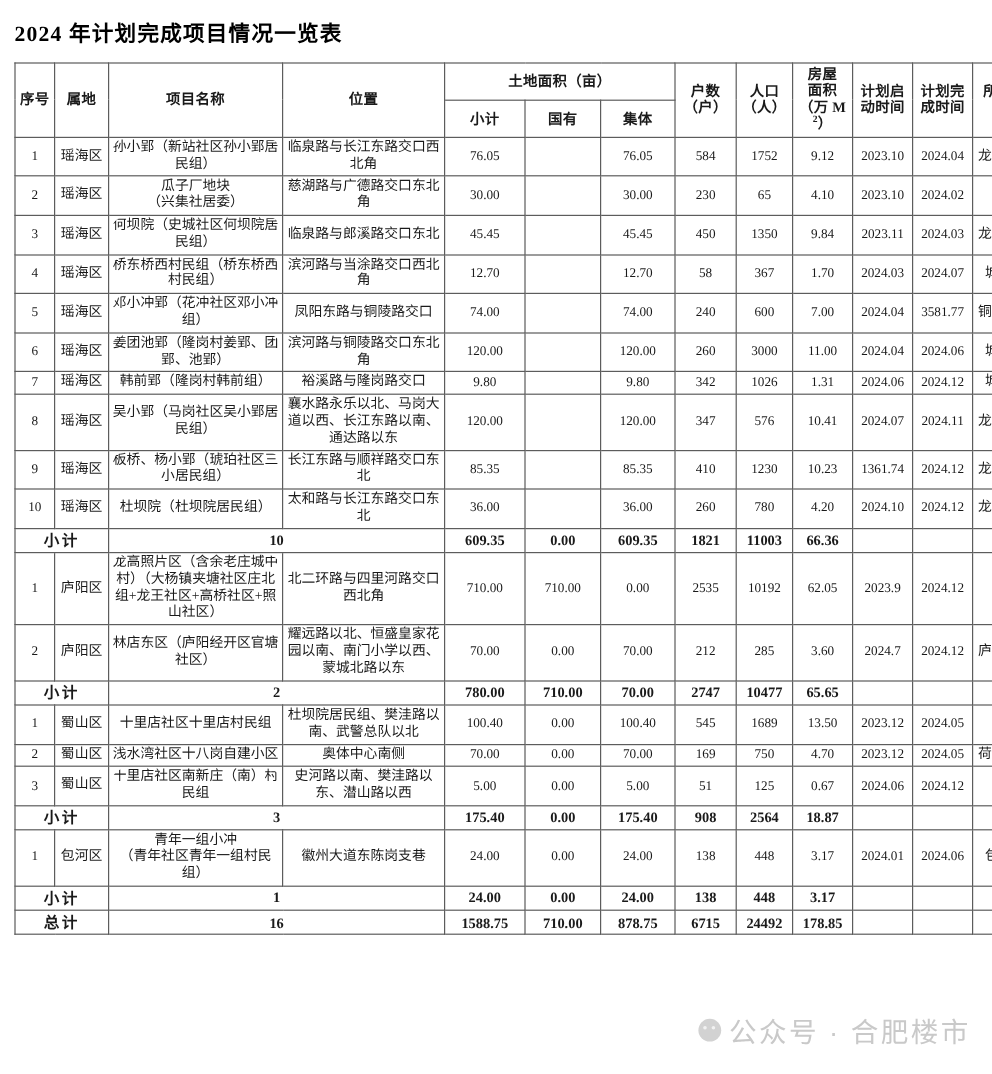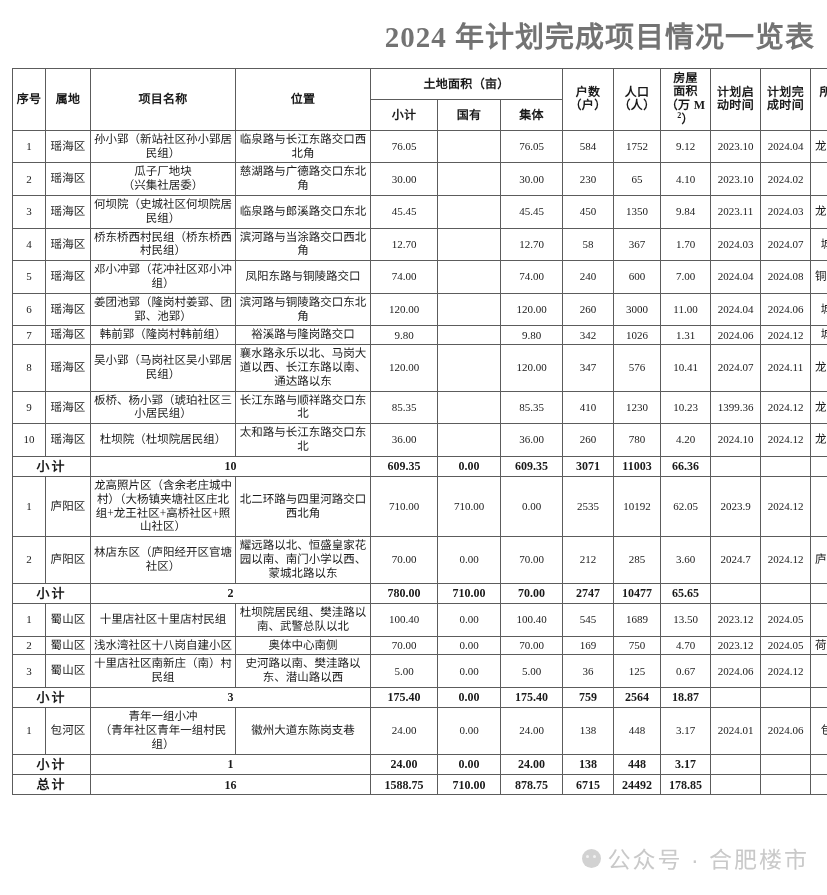--- a/index.html
+++ b/index.html
@@ -17,26 +17,26 @@
     overflow: hidden;
   }
   #doc-page {
     width: 827px;
     height: 895px;
     position: relative;
     box-sizing: border-box;
     padding: 0 12px;
   }
   #page-title {
-    text-align: right;
-    font-size: 29px;
+    text-align: left;
+    font-size: 18px;
     font-weight: 600;
     letter-spacing: 1px;
     padding: 13px 0 13px 0;
-    color: #737373;
+    color: #000000;
     font-family: "Liberation Serif", "DejaVu Serif", serif;
     white-space: nowrap;
   }
   table.sheet {
     border-collapse: collapse;
     width: 803px;
     table-layout: fixed;
     font-size: 11px;
     line-height: 1.18;
   }
@@ -231,21 +231,21 @@
           <td class="txt">瑶海区</td>
           <td class="proj">邓小冲郢（花冲社区邓小冲组）</td>
           <td class="loc">凤阳东路与铜陵路交口</td>
           <td class="num">74.00</td>
           <td class="num"></td>
           <td class="num">74.00</td>
           <td class="num">240</td>
           <td class="num">600</td>
           <td class="num">7.00</td>
           <td class="num">2024.04</td>
-          <td class="num">2024.08</td>
+          <td class="num">3581.77</td>
           <td class="txt">铜陵路街道</td>
         </tr>
         <tr>
           <td class="idx">6</td>
           <td class="txt">瑶海区</td>
           <td class="proj">姜团池郢（隆岗村姜郢、团郢、池郢）</td>
           <td class="loc">滨河路与铜陵路交口东北角</td>
           <td class="num">120.00</td>
           <td class="num"></td>
           <td class="num">120.00</td>
@@ -290,21 +290,21 @@
           <td class="idx">9</td>
           <td class="txt">瑶海区</td>
           <td class="proj">板桥、杨小郢（琥珀社区三小居民组）</td>
           <td class="loc">长江东路与顺祥路交口东北</td>
           <td class="num">85.35</td>
           <td class="num"></td>
           <td class="num">85.35</td>
           <td class="num">410</td>
           <td class="num">1230</td>
           <td class="num">10.23</td>
-          <td class="num">1399.36</td>
+          <td class="num">1361.74</td>
           <td class="num">2024.12</td>
           <td class="txt">龙岗开发区</td>
         </tr>
         <tr>
           <td class="idx">10</td>
           <td class="txt">瑶海区</td>
           <td class="proj">杜坝院（杜坝院居民组）</td>
           <td class="loc">太和路与长江东路交口东北</td>
           <td class="num">36.00</td>
           <td class="num"></td>
@@ -315,21 +315,21 @@
           <td class="num">2024.10</td>
           <td class="num">2024.12</td>
           <td class="txt">龙岗开发区</td>
         </tr>
         <tr class="subtotal">
           <td class="label" colspan="2">小计</td>
           <td class="num" colspan="2">10</td>
           <td class="num">609.35</td>
           <td class="num">0.00</td>
           <td class="num">609.35</td>
-          <td class="num">3071</td>
+          <td class="num">1821</td>
           <td class="num">11003</td>
           <td class="num">66.36</td>
           <td class="num"></td>
           <td class="num"></td>
           <td class="txt"></td>
         </tr>
         <tr>
           <td class="idx">1</td>
           <td class="txt">庐阳区</td>
           <td class="proj">龙高照片区（含余老庄城中村）（大杨镇夹塘社区庄北组+龙王社区+高桥社区+照山社区）</td>
@@ -403,34 +403,34 @@
           <td class="txt">荷叶地街道</td>
         </tr>
         <tr>
           <td class="idx">3</td>
           <td class="txt">蜀山区</td>
           <td class="proj">十里店社区南新庄（南）村民组</td>
           <td class="loc">史河路以南、樊洼路以东、潜山路以西</td>
           <td class="num">5.00</td>
           <td class="num">0.00</td>
           <td class="num">5.00</td>
-          <td class="num">36</td>
+          <td class="num">51</td>
           <td class="num">125</td>
           <td class="num">0.67</td>
           <td class="num">2024.06</td>
           <td class="num">2024.12</td>
           <td class="txt">井岗镇</td>
         </tr>
         <tr class="subtotal">
           <td class="label" colspan="2">小计</td>
           <td class="num" colspan="2">3</td>
           <td class="num">175.40</td>
           <td class="num">0.00</td>
           <td class="num">175.40</td>
-          <td class="num">759</td>
+          <td class="num">908</td>
           <td class="num">2564</td>
           <td class="num">18.87</td>
           <td class="num"></td>
           <td class="num"></td>
           <td class="txt"></td>
         </tr>
         <tr>
           <td class="idx">1</td>
           <td class="txt">包河区</td>
           <td class="proj">青年一组小冲<br>（青年社区青年一组村民组）</td>

